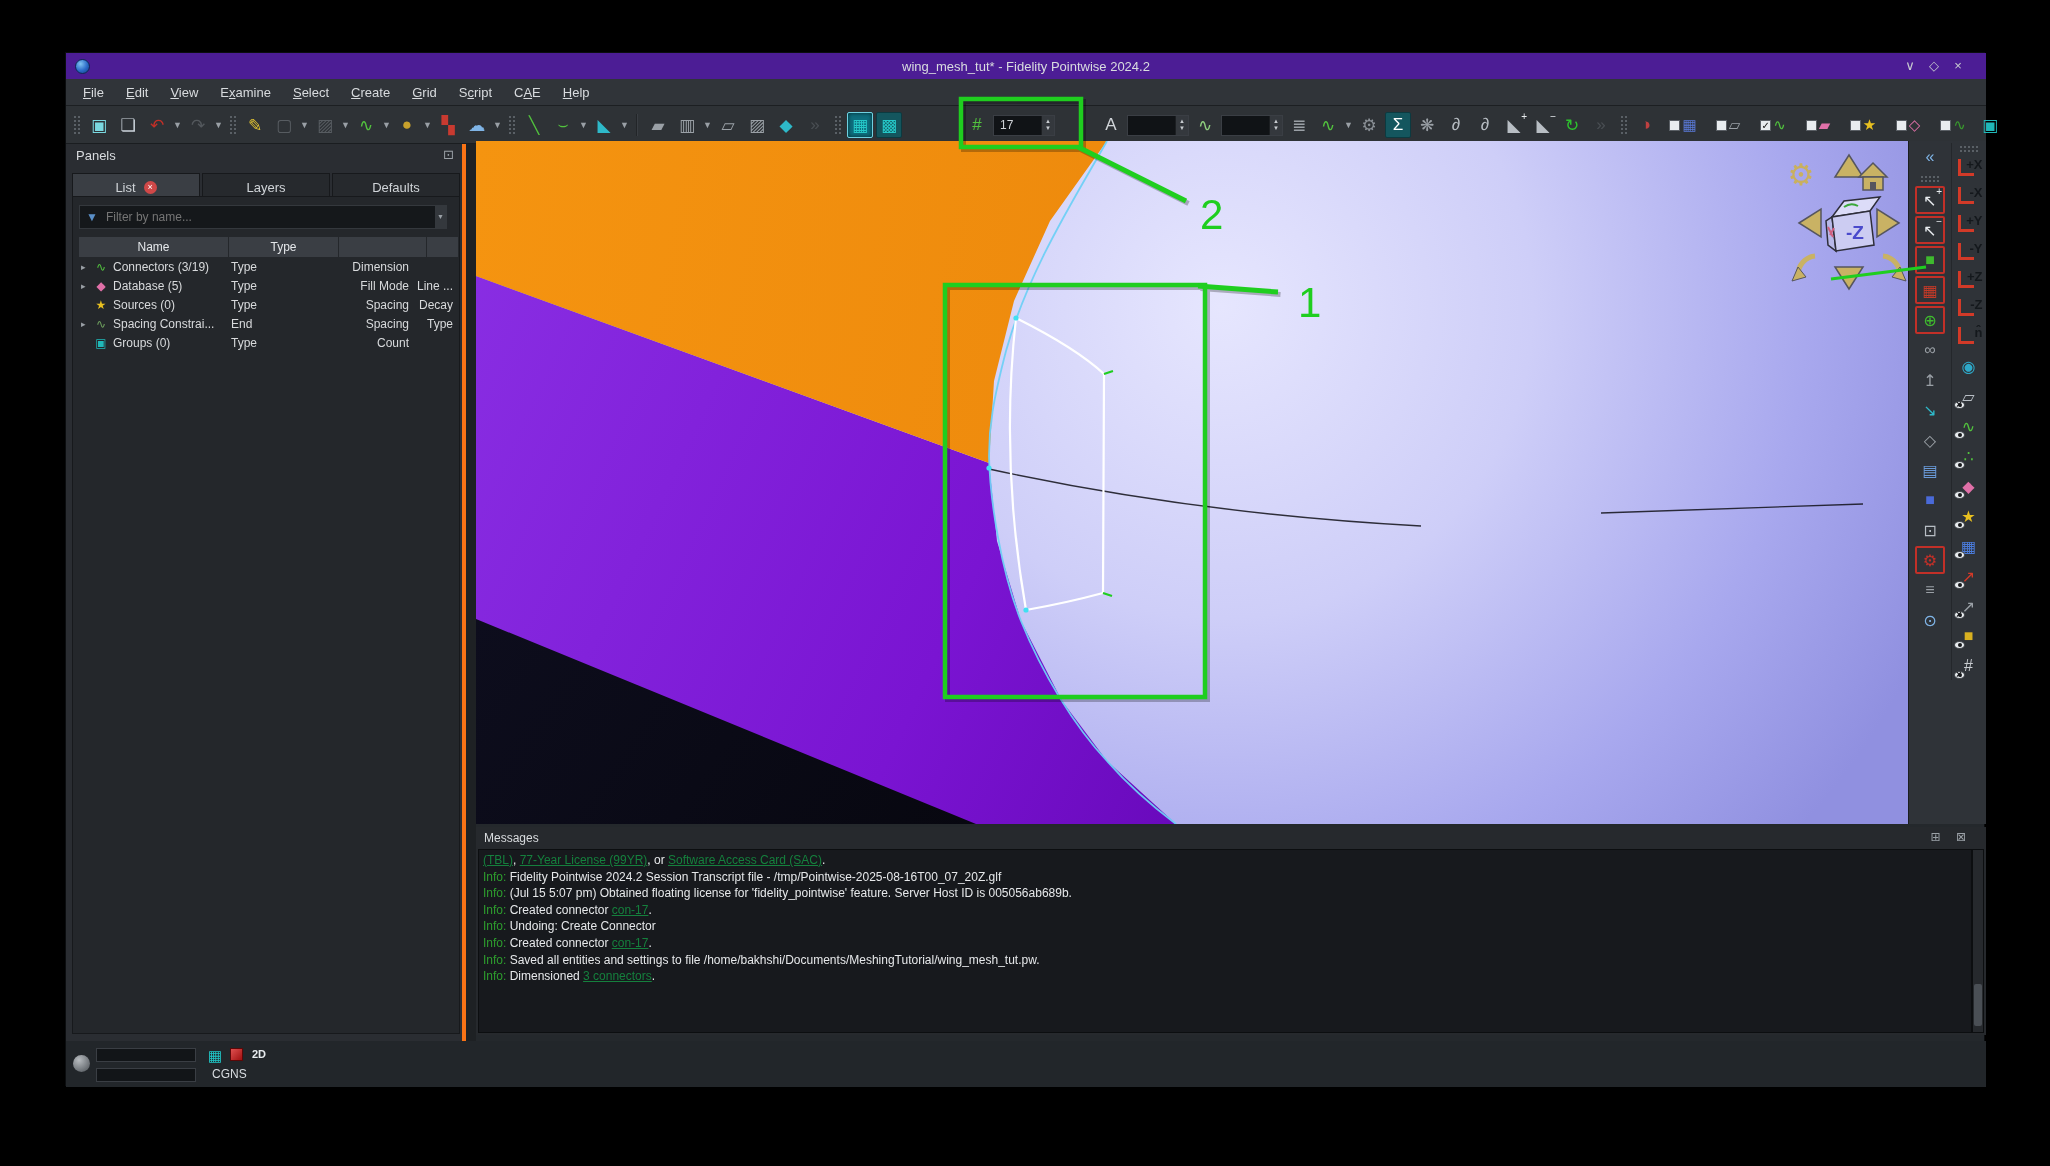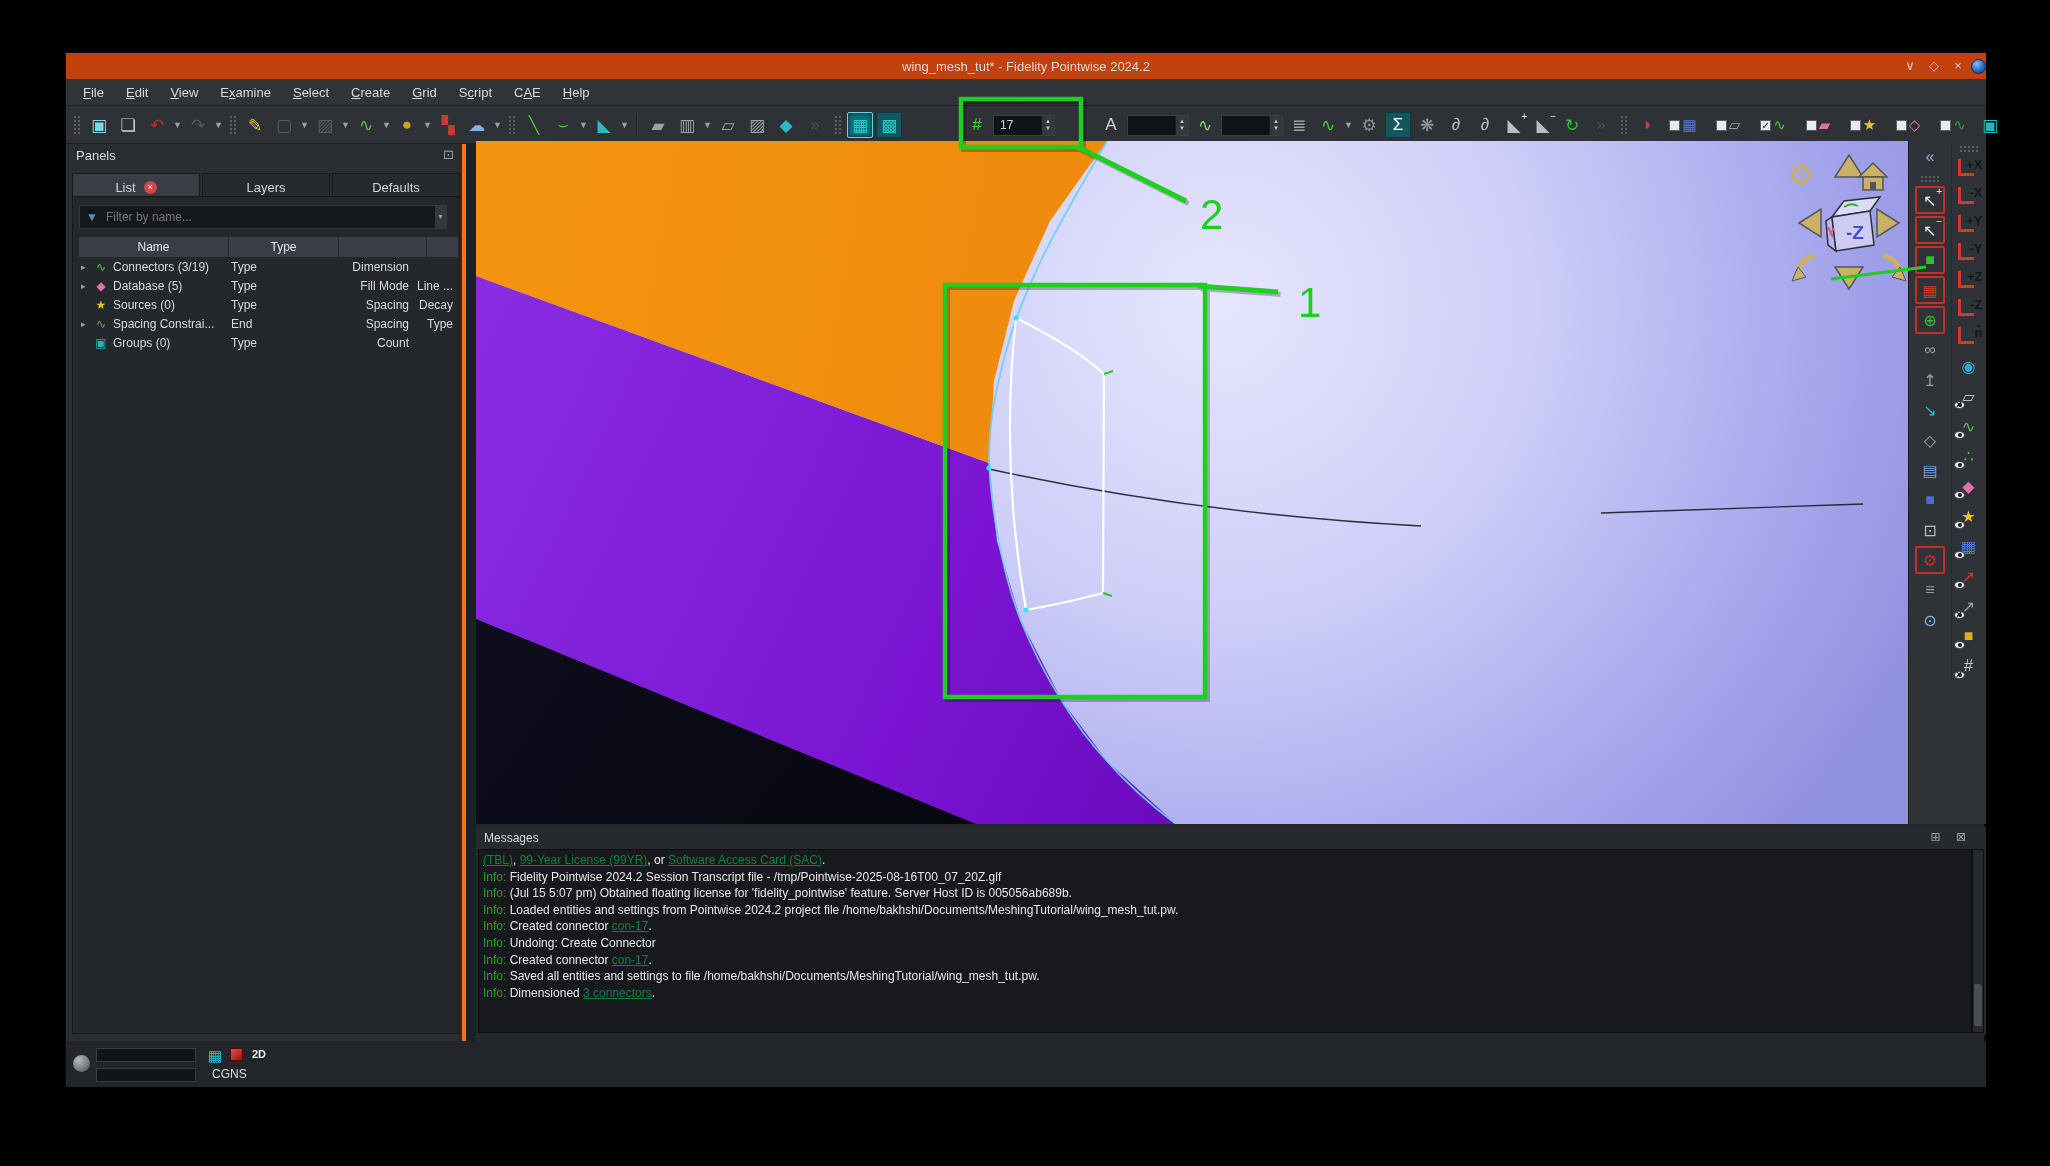--- a/index.html
+++ b/index.html
@@ -1,20 +1,20 @@
 <!DOCTYPE html>
 <html><head>
 <meta charset="utf-8">
 <style>
   html,body{margin:0;padding:0;background:#000;width:2050px;height:1166px;
     font-family:"Liberation Sans","DejaVu Sans",sans-serif;-webkit-font-smoothing:antialiased;}
   *{box-sizing:border-box;}
   #app{position:absolute;left:65px;top:52px;width:1920px;height:1034px;background:#24282C;border:1px solid #0b0d0f;}
   
-  #titlebar{position:absolute;left:0;top:0;width:1920px;height:26px;background:#c2410c;display:flex;align-items:center;justify-content:flex-end;}
+  #titlebar{position:absolute;left:0;top:0;width:1920px;height:26px;background:#4c1d95;display:flex;align-items:center;}
   #app-icon{width:15px;height:15px;border-radius:50%;margin-left:9px;
     background:radial-gradient(circle at 35% 30%,#7fc4f2 0%,#2a6ac8 55%,#143a80 100%);border:1px solid #0e2a55;}
   #title-text{position:absolute;left:0;right:0;text-align:center;font-size:13px;color:#D9DCDF;}
   .winbtn{position:absolute;top:4px;width:20px;height:18px;color:#C8CCD0;font-size:13px;text-align:center;line-height:18px;}
   
   #menubar{position:absolute;left:0;top:26px;width:1920px;height:27px;background:#303439;display:flex;align-items:center;padding-left:6px;border-bottom:1px solid #1c1f22;}
   .menu-item{color:#D8DBDE;font-size:13px;padding:4px 11px;cursor:default;}
   .menu-item u{text-decoration:underline;}
   
   #toolbar{position:absolute;left:0;top:53px;width:1920px;height:38px;background:#2E3236;border-bottom:1px solid #1a1d20;}
@@ -569,24 +569,23 @@
           <span style="color: rgb(200, 204, 208);">#</span>
           <span class="eye off"></span>
         </div>
       </div>
   </div>
 
   <div id="messages">
     <div id="msg-header">Messages</div>
     <div id="msg-icons">⊞ ⊠</div>
     <div id="msg-body">
-        <div class="msg-line"><span class="msg-link">(TBL)</span><span>, </span><span class="msg-link">99-Year License (99YR)</span><span>, or </span><span class="msg-link">Software Access Card (SAC)</span><span>.</span></div>
+        <div class="msg-line"><span class="msg-link">(TBL)</span><span>, </span><span class="msg-link">77-Year License (99YR)</span><span>, or </span><span class="msg-link">Software Access Card (SAC)</span><span>.</span></div>
         <div class="msg-line"><span class="msg-prefix">Info: </span><span>Fidelity Pointwise 2024.2 Session Transcript file - /tmp/Pointwise-2025-08-16T00_07_20Z.glf</span></div>
         <div class="msg-line"><span class="msg-prefix">Info: </span><span>(Jul 15 5:07 pm) Obtained floating license for 'fidelity_pointwise' feature. Server Host ID is 005056ab689b.</span></div>
-        <div class="msg-line"><span class="msg-prefix">Info: </span><span>Loaded entities and settings from Pointwise 2024.2 project file /home/bakhshi/Documents/MeshingTutorial/wing_mesh_tut.pw.</span></div>
         <div class="msg-line"><span class="msg-prefix">Info: </span><span>Created connector </span><span class="msg-link">con-17</span><span>.</span></div>
         <div class="msg-line"><span class="msg-prefix">Info: </span><span>Undoing: Create Connector</span></div>
         <div class="msg-line"><span class="msg-prefix">Info: </span><span>Created connector </span><span class="msg-link">con-17</span><span>.</span></div>
         <div class="msg-line"><span class="msg-prefix">Info: </span><span>Saved all entities and settings to file /home/bakhshi/Documents/MeshingTutorial/wing_mesh_tut.pw.</span></div>
         <div class="msg-line"><span class="msg-prefix">Info: </span><span>Dimensioned </span><span class="msg-link">3 connectors</span><span>.</span></div>
       </div>
     <div id="msg-scroll">
         <div id="msg-thumb"></div>
       </div>
   </div>

